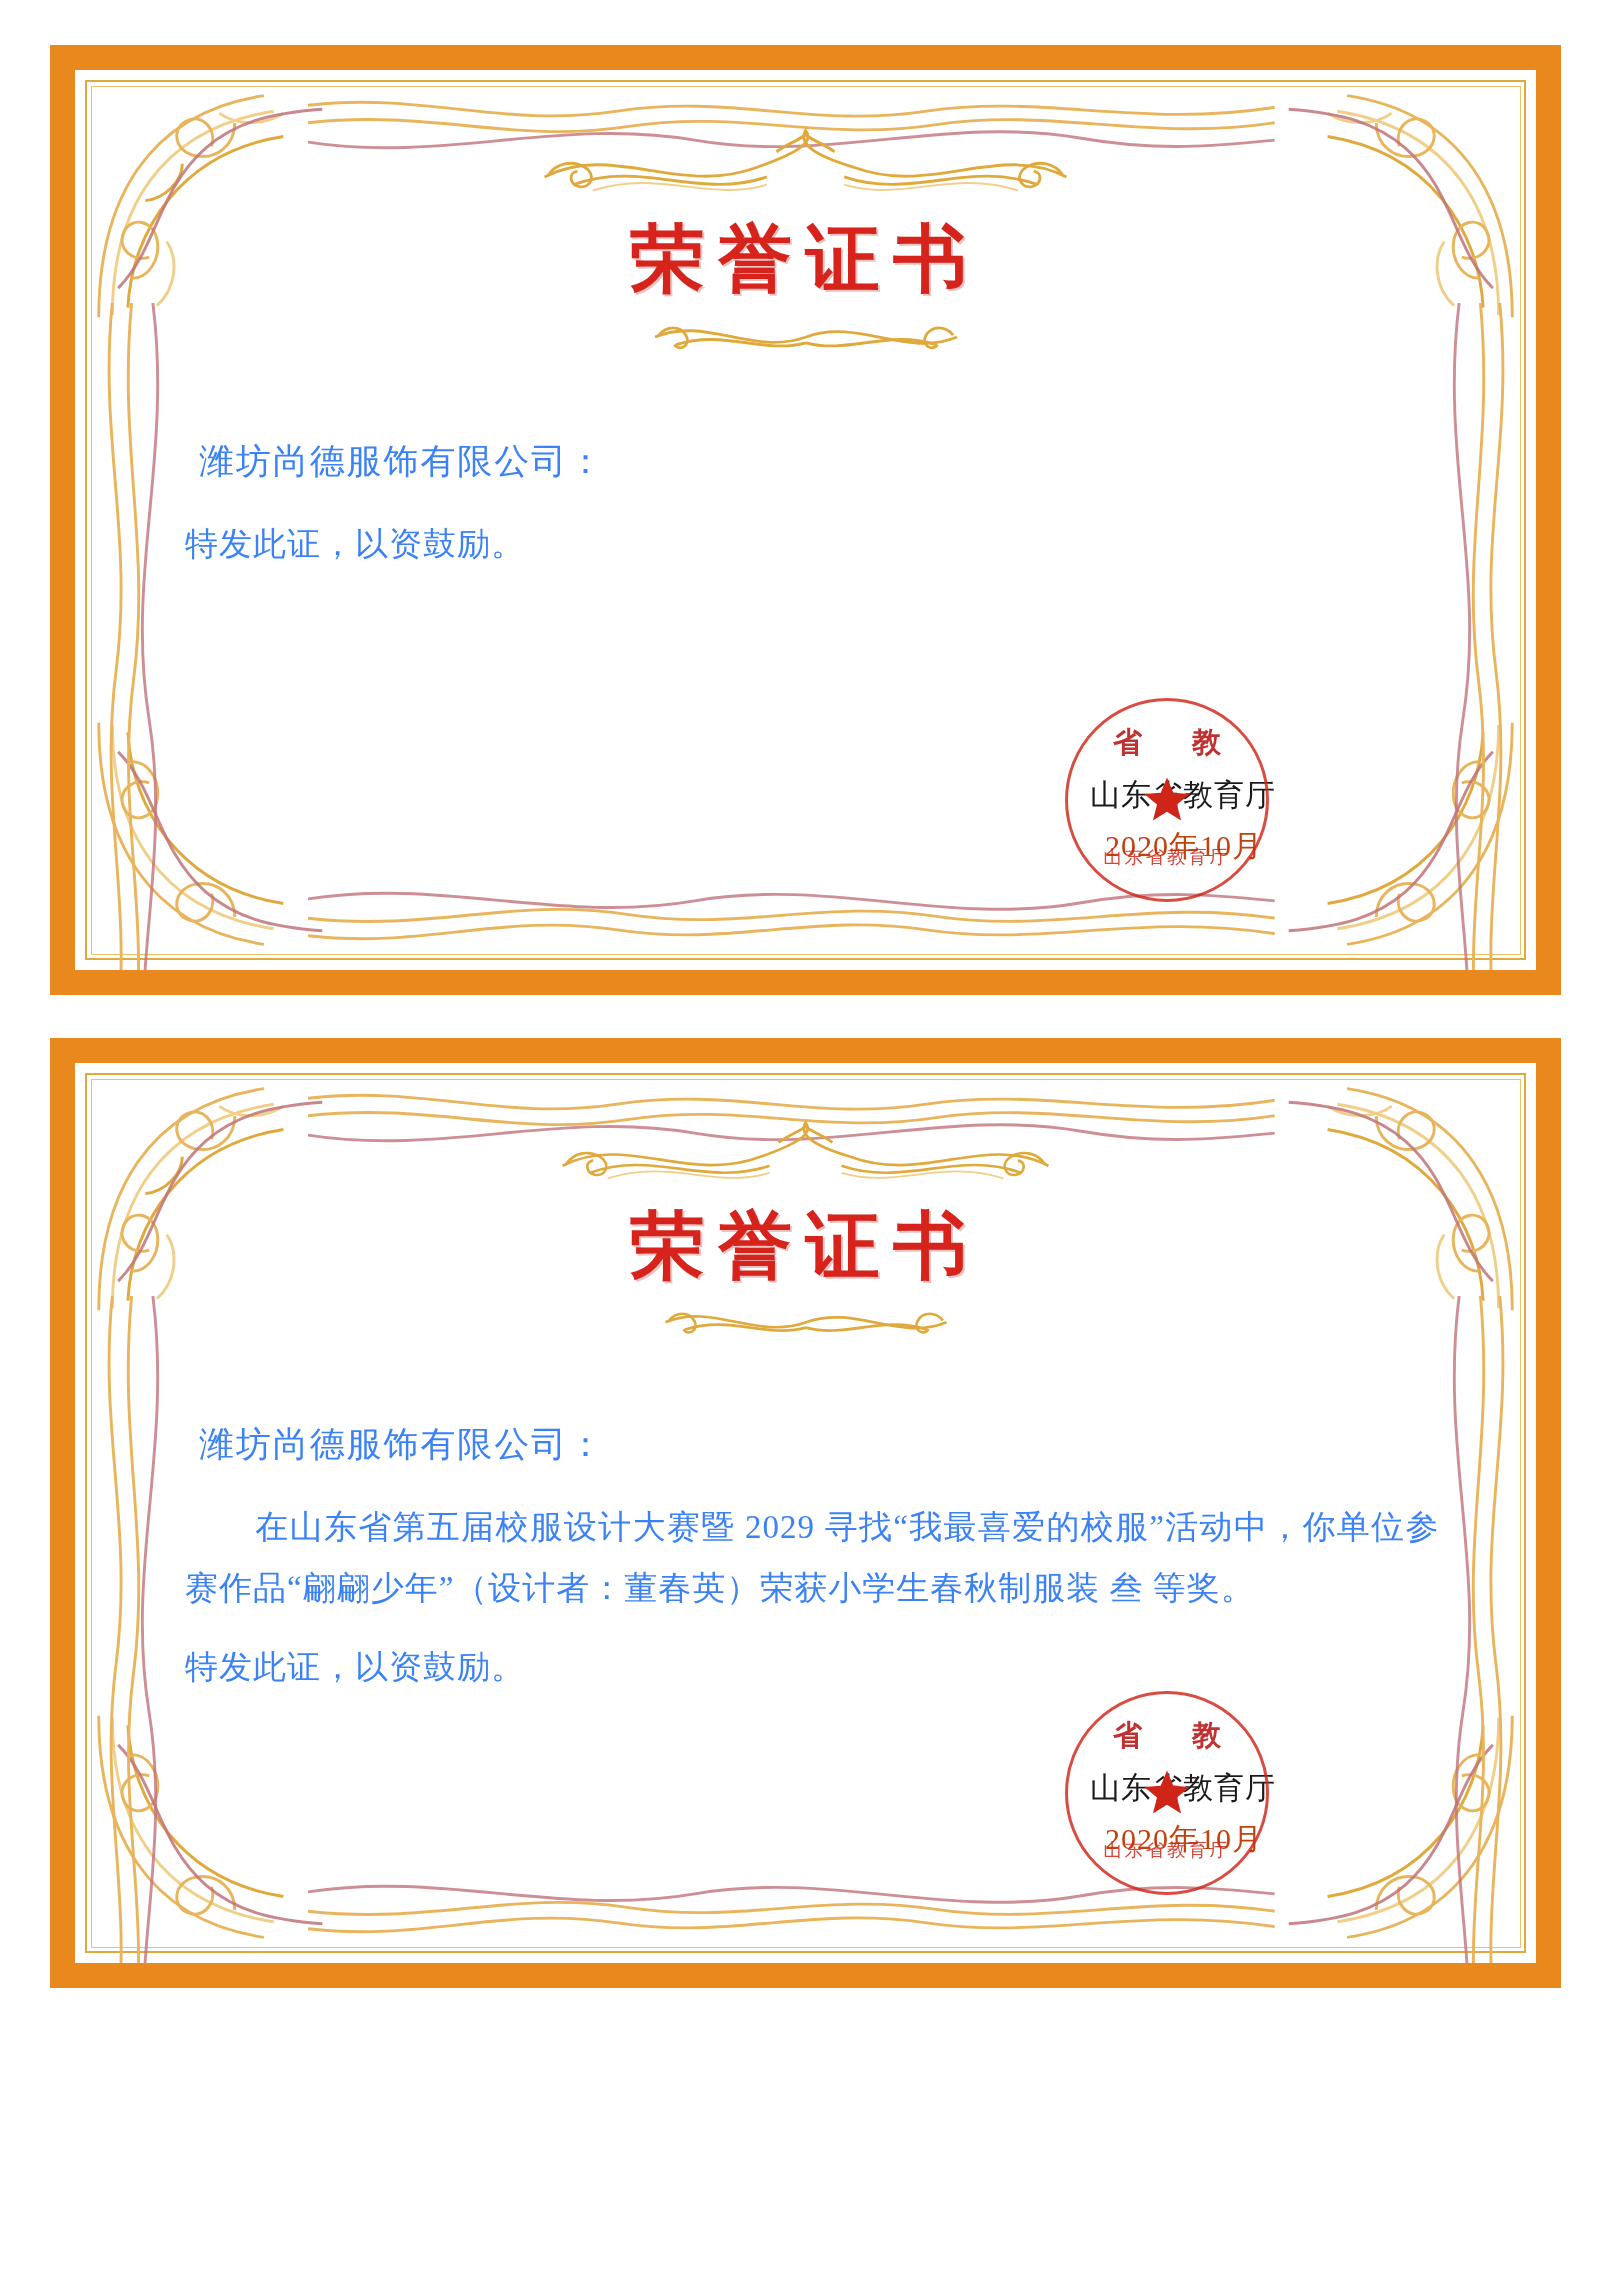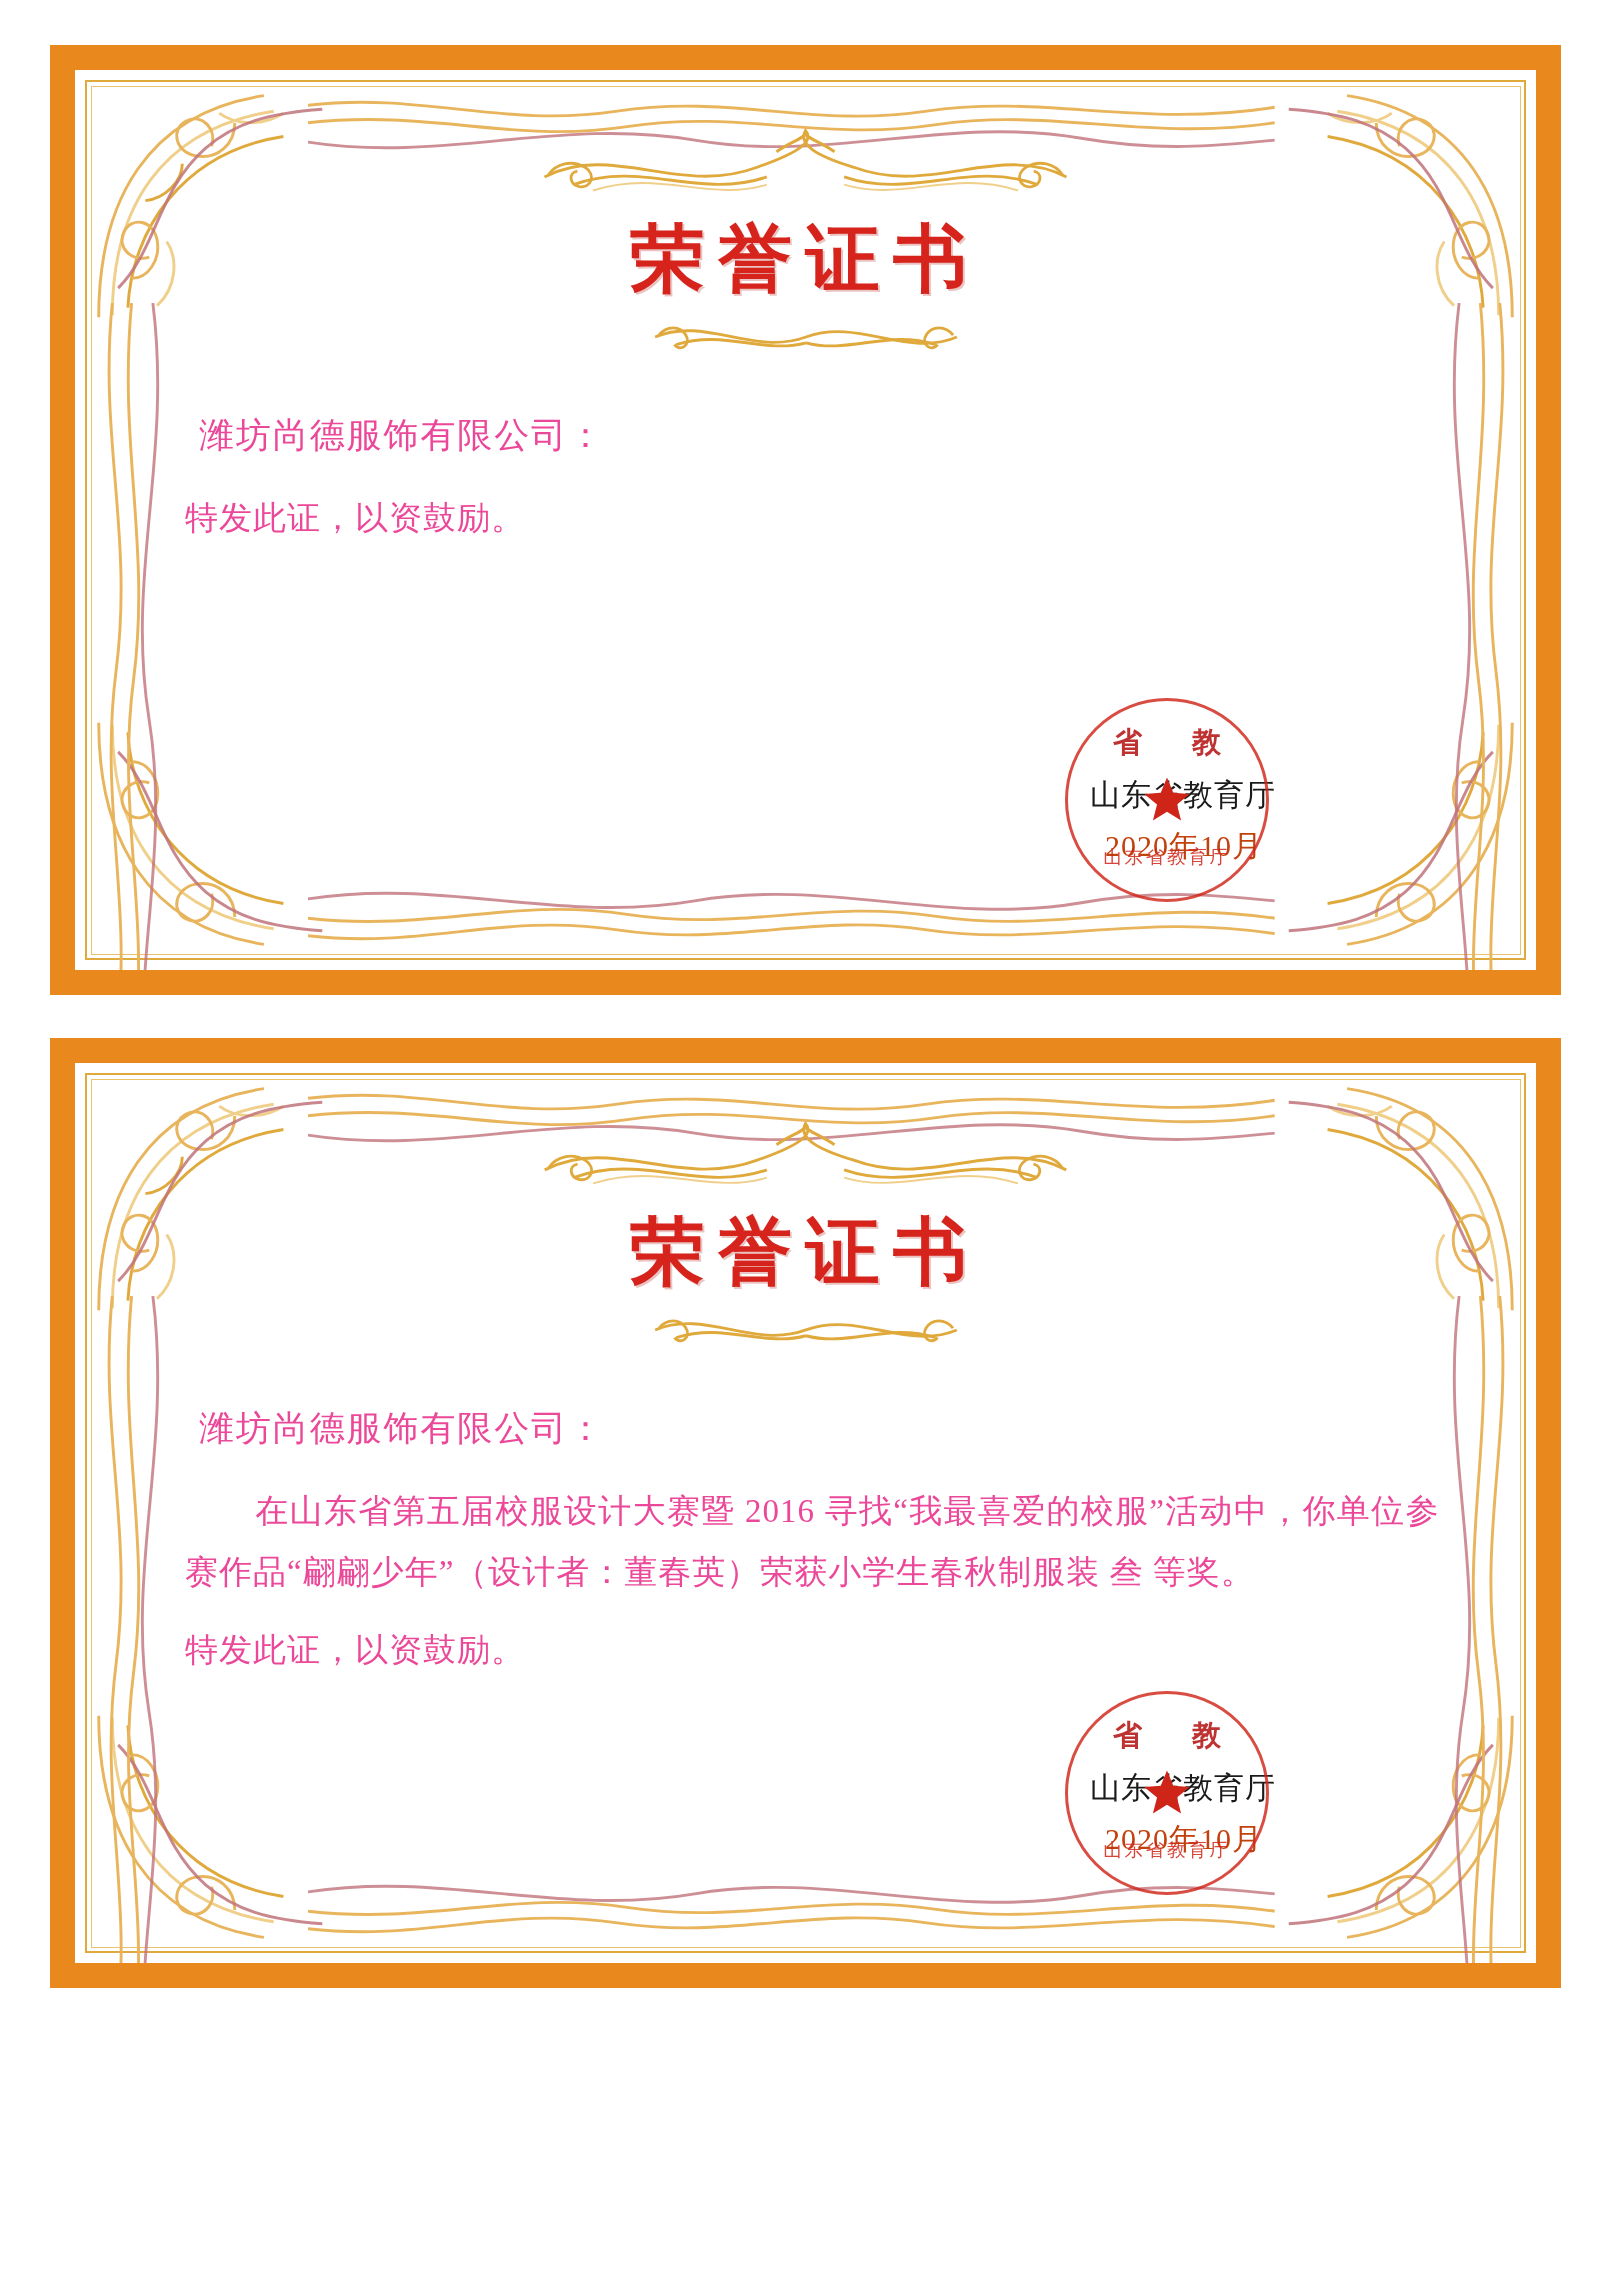--- a/index.html
+++ b/index.html
@@ -117,23 +117,23 @@
     color: #d6231c;
     font-family: "Liberation Serif", serif;
     font-weight: bold;
     font-size: 74px;
     letter-spacing: 13.6px;
     margin: 5.8px 0 1.9px 0;
     text-shadow: 1.9px 1.9px 0 rgba(170,20,10,0.25);
   }
 
   .cert-body {
-    margin-top: 50px;
+    margin-top: 76px;
     font-family: "Liberation Serif", serif;
-    color: #ec4899;
+    color: #3b82f6;
   }
   .recipient {
     font-size: 35px;
     letter-spacing: 1.9px;
     margin-left: 41px;
     margin-bottom: 29px;
   }
   .para {
     font-size: 33px;
     line-height: 1.85;
@@ -494,21 +494,21 @@
           <path d="M8 26 C60 4 110 46 165 26 C220 6 270 48 322 26"></path>
           <path d="M30 34 C80 18 120 44 165 32"></path>
           <path d="M300 34 C250 18 210 44 165 32"></path>
           <path d="M12 24 C20 14 34 14 40 24 C46 34 34 42 28 34"></path>
           <path d="M318 24 C310 14 296 14 290 24 C284 34 296 42 302 34"></path>
         </g>
       </svg>
 
       <div class="cert-body">
         <div class="recipient">潍坊尚德服饰有限公司：</div>
-        <div class="para"><span class="indent"></span><span>在山东省第五届校服设计大赛暨 2016 寻找“我最喜爱的校服”活动中，你单位参赛作品“翩翩少年”（设计者：董春英）荣获小学生春秋制服装 叁 等奖。</span></div>
+        <div class="para"><span class="indent"></span><span>在山东省第五届校服设计大赛暨 2029 寻找“我最喜爱的校服”活动中，你单位参赛作品“翩翩少年”（设计者：董春英）荣获小学生春秋制服装 叁 等奖。</span></div>
         <div class="para2"><span class="indent"></span><span>特发此证，以资鼓励。</span></div>
       </div>
 
       <div class="seal-area">
         <div class="signer">山东省教育厅</div>
         <div class="date">2020年10月</div>
         <div class="seal">
           <div class="seal-ring"></div>
           <div class="seal-top-text">省 教</div>
           <svg class="seal-star" viewBox="0 0 24 24">

